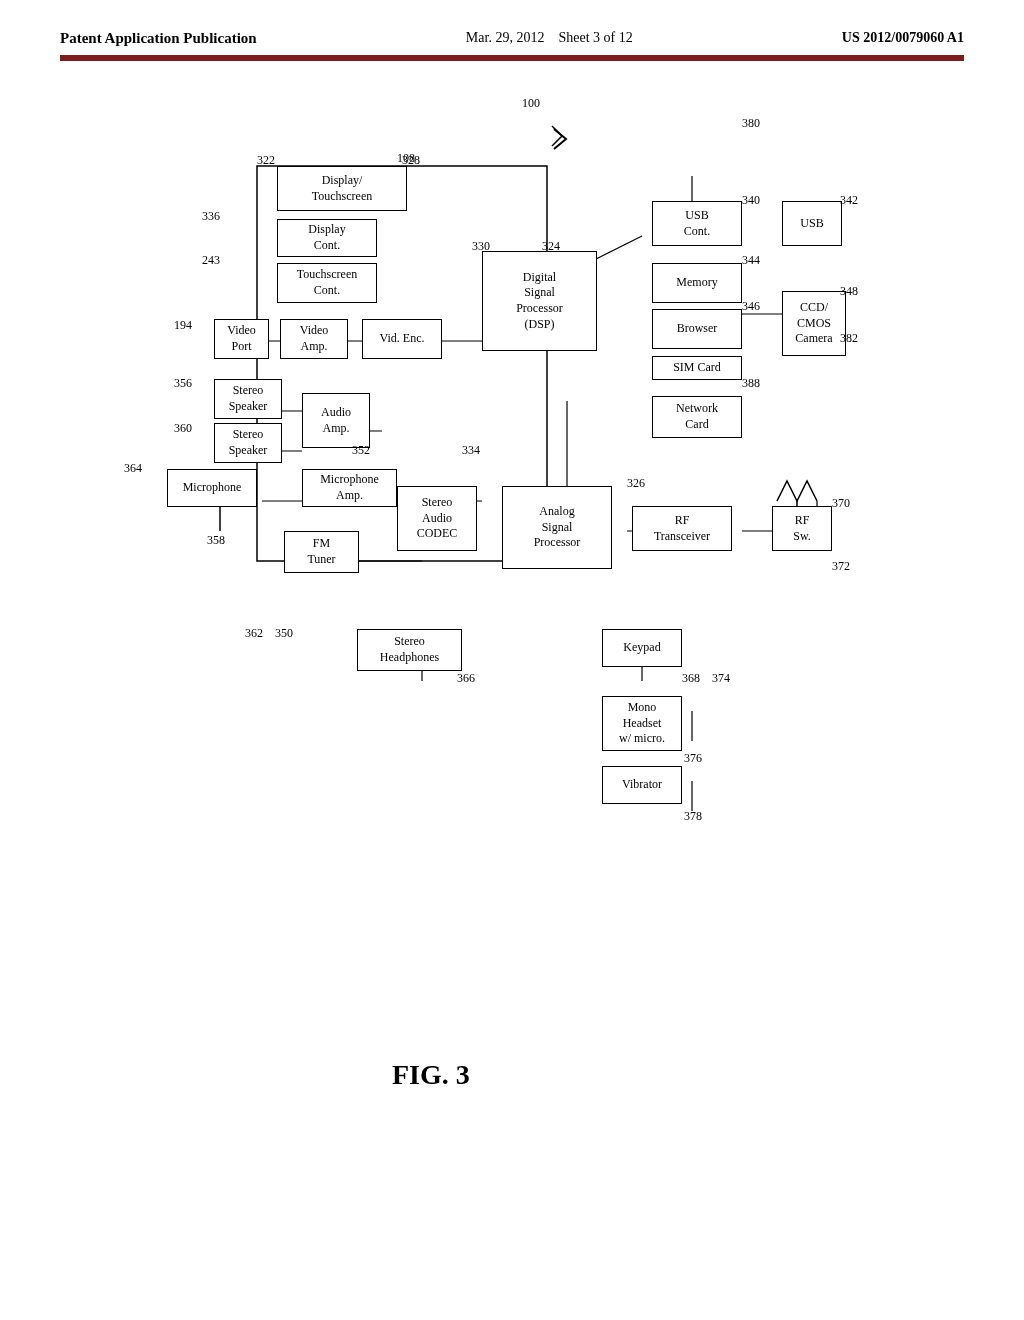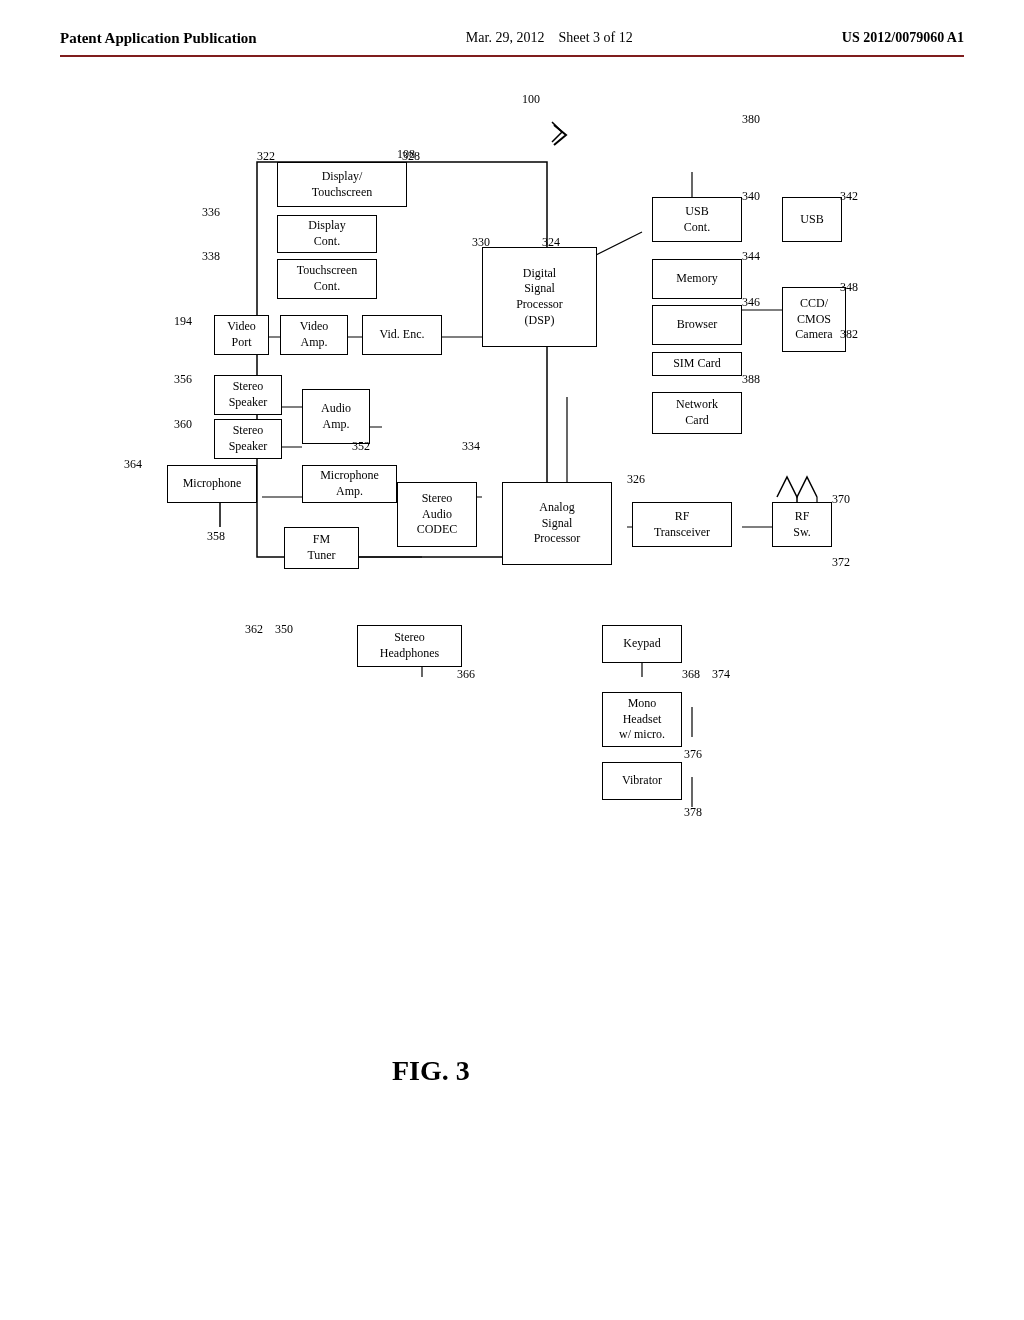--- a/index.html
+++ b/index.html
@@ -14,21 +14,21 @@
     .page {
       width: 1024px;
       min-height: 1320px;
       padding: 30px 60px;
       position: relative;
     }
     .header {
       display: flex;
       justify-content: space-between;
       align-items: flex-start;
-      border-bottom: 2px solid #7f1d1d;
+      border-bottom: 6px solid #7f1d1d;
       padding-bottom: 8px;
       margin-bottom: 10px;
     }
     .header-left {
       font-size: 15px;
       font-weight: bold;
     }
     .header-center {
       font-size: 14px;
       text-align: center;
@@ -187,21 +187,21 @@
 
     <div class="box" style="top:192px; left:590px; width:90px; height:40px;">
       <span style="white-space:pre-line; font-size:12px;">Memory</span>
     </div>
     <div class="ref-number" style="top:182px; left:680px;">344</div>
 
     <div class="box" style="top:192px; left:215px; width:100px; height:40px;">
       <span style="white-space:pre-line; font-size:12px;">Touchscreen
 Cont.</span>
     </div>
-    <div class="ref-number" style="top:182px; left:140px;">338</div>
+    <div class="ref-number" style="top:182px; left:140px;">243</div>
 
     <div class="box" style="top:238px; left:590px; width:90px; height:40px;">
       <span style="white-space:pre-line; font-size:12px;">Browser</span>
     </div>
     <div class="ref-number" style="top:228px; left:680px;">346</div>
 
     <div class="box" style="top:220px; left:720px; width:64px; height:65px;">
       <span style="white-space:pre-line; font-size:12px;">CCD/
 CMOS
 Camera</span>

